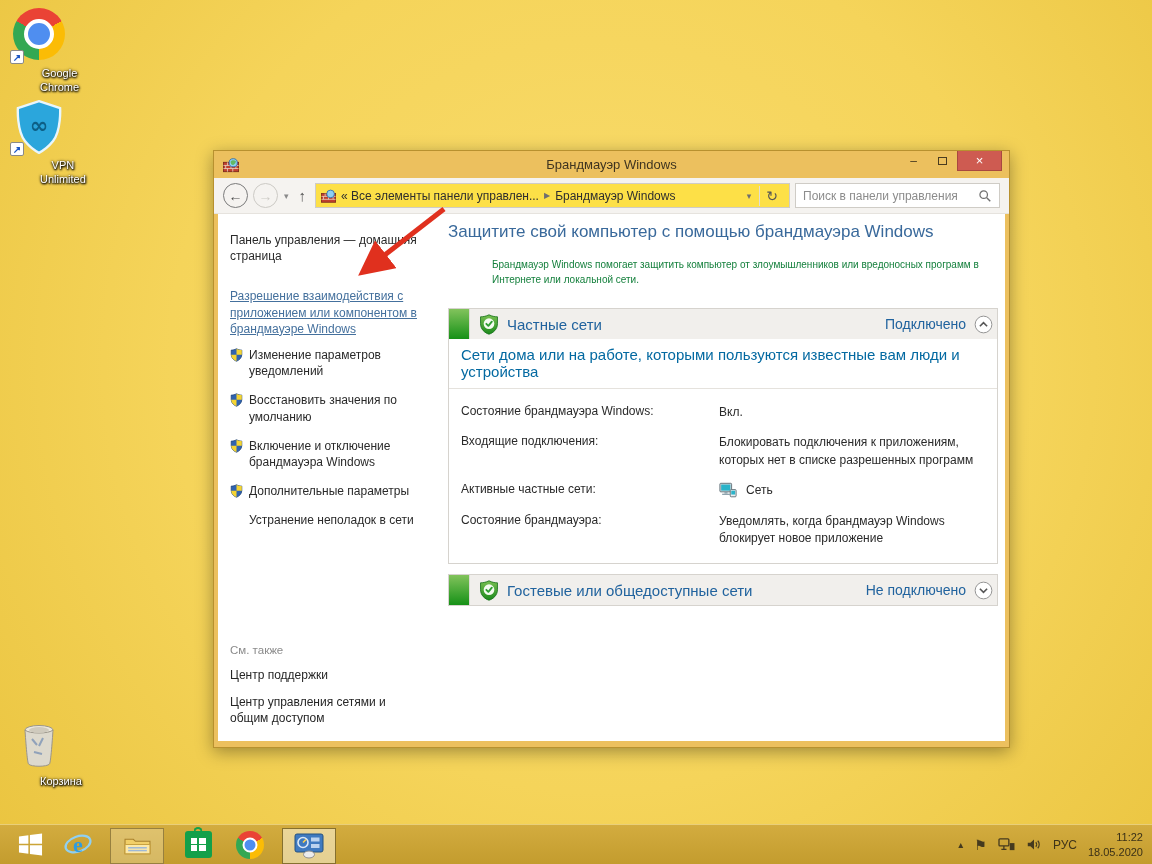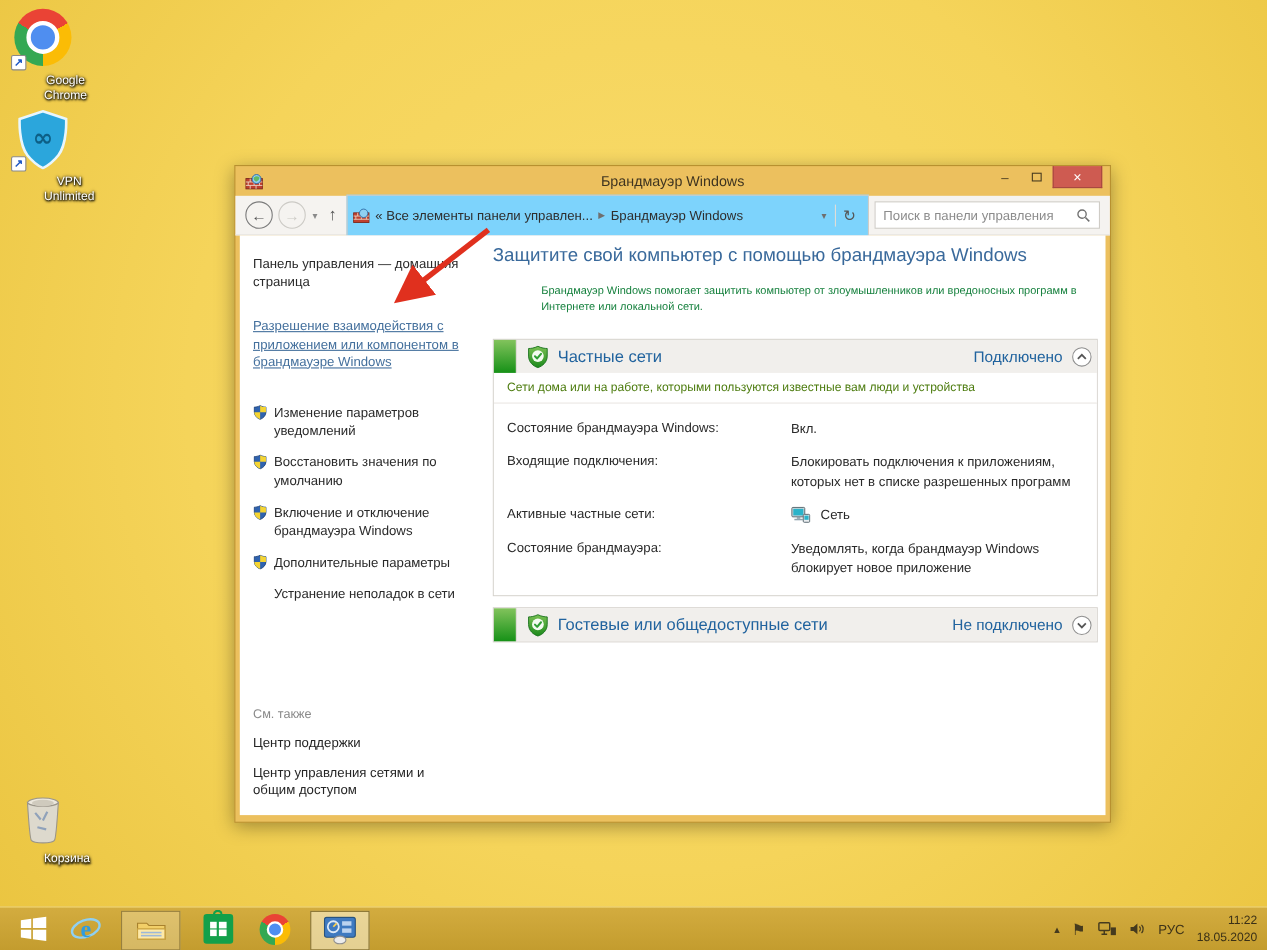--- a/index.html
+++ b/index.html
@@ -33,53 +33,53 @@
   .win-btn{width:29px;height:20px;display:flex;align-items:center;justify-content:center;font-size:12px;color:#4a3c20;cursor:default;}
   .max-glyph{width:9px;height:8px;border:1px solid #4a3c20;display:inline-block;}
   .win-btn.close{width:45px;background:#ce5b51;border:1px solid #a84840;border-top:none;color:#fff;font-size:13px;}
 
   .navbar{height:36px;background:#f5f3f0;border-bottom:1px solid #e6e3de;display:flex;align-items:center;padding:0 9px;gap:5px;}
   .nav-circle{width:25px;height:25px;border-radius:50%;border:1px solid #7b7b7b;color:#4c4c4c;
     display:flex;align-items:center;justify-content:center;font-size:14px;background:transparent;}
   .nav-circle.disabled{border-color:#cccac5;color:#cccac5;}
   .nav-chevron{font-size:9px;color:#8a8a8a;padding:0 1px;}
   .nav-up{font-size:15px;color:#555;padding:0 4px;}
-  .addressbar{flex:1 1 auto;height:38px;background:#7dd3fc;border:1px solid #cfccc6;display:flex;align-items:center;
+  .addressbar{flex:1 1 auto;height:25px;background:#fde047;border:1px solid #cfccc6;display:flex;align-items:center;
     padding:0 5px;font-size:12px;color:#2e2e2e;gap:5px;min-width:0;}
   .crumb{white-space:nowrap;}
   .crumb-sep{font-size:8px;color:#6f6f6f;}
   .addr-spacer{flex:1;}
   .addr-chevron{font-size:9px;color:#6f6f6f;padding:0 3px;}
   .addr-refresh{border-left:1px solid #e0ddd7;padding:2px 6px;font-size:14px;color:#555;}
   .searchbox{flex:0 0 205px;height:25px;background:#fff;border:1px solid #cfccc6;display:flex;align-items:center;padding:0 7px;gap:5px;}
   .searchbox input{flex:1;border:none;outline:none;font-size:12px;color:#333;font-family:"Liberation Sans",sans-serif;background:transparent;min-width:0;}
   .searchbox input::placeholder{color:#8c8c8c;}
 
   .main{position:relative;background:#fff;margin:0 4px 4px 4px;height:527px;overflow:hidden;}
 
   
   .sidebar{position:absolute;left:12px;top:18px;width:202px;font-size:12px;color:#2a2a2a;line-height:1.35;}
   .side-home{margin-bottom:24px;}
   .side-item{display:flex;gap:6px;margin-bottom:13px;}
   .side-item .uac{flex:0 0 13px;margin-top:1px;}
-  .side-link-underline{color:#44709d;text-decoration:underline;display:block;margin-bottom:30px;}
+  .side-link-underline{color:#44709d;text-decoration:underline;display:block;margin-bottom:10px;}
   .see-also{position:absolute;left:12px;top:430px;font-size:12px;}
   .see-also .hdr{color:#8a8a8a;font-size:11.5px;margin-bottom:11px;}
   .see-also .lnk{color:#262626;margin-bottom:11px;width:190px;line-height:1.35;}
 
   
   .content{position:absolute;left:230px;top:8px;width:550px;}
   .page-heading{font-size:17px;font-weight:400;color:#39699b;}
   .page-desc{margin-top:15px;font-size:10px;color:#15803d;line-height:1.5;width:535px;margin-left:44px;}
   .net-group{border:1px solid #d6d3ce;margin-top:21px;}
   .group-header{height:30px;display:flex;align-items:center;background:#f1efec;padding-right:4px;position:relative;}
   .green-tab{width:21px;align-self:stretch;background:linear-gradient(#82c35c,#169117);border-right:1px solid #dedbd6;margin-right:9px;}
   .group-title{font-size:15px;color:#21639e;margin-left:8px;white-space:nowrap;}
   .group-status{margin-left:auto;display:flex;align-items:center;gap:8px;font-size:14px;color:#21639e;}
-  .group-sub{padding:7px 12px 8px;font-size:11px;color:#4d7c0f;border-bottom:1px solid #e5e2dd;background:#fff;}
+  .group-sub{padding:7px 12px 8px;font-size:15px;color:#0369a1;border-bottom:1px solid #e5e2dd;background:#fff;}
   .group-body{padding:2px 12px 16px;background:#fff;}
   .detail-row{display:flex;margin-top:13px;font-size:12px;color:#2a2a2a;}
   .detail-label{flex:0 0 258px;}
   .detail-value{flex:1;line-height:1.45;}
   .value-with-icon{display:flex;align-items:center;gap:9px;text-align:right;}
 
   
   #annotation-arrow{position:absolute;left:348px;top:202px;width:104px;height:86px;z-index:60;pointer-events:none;}
 
   

